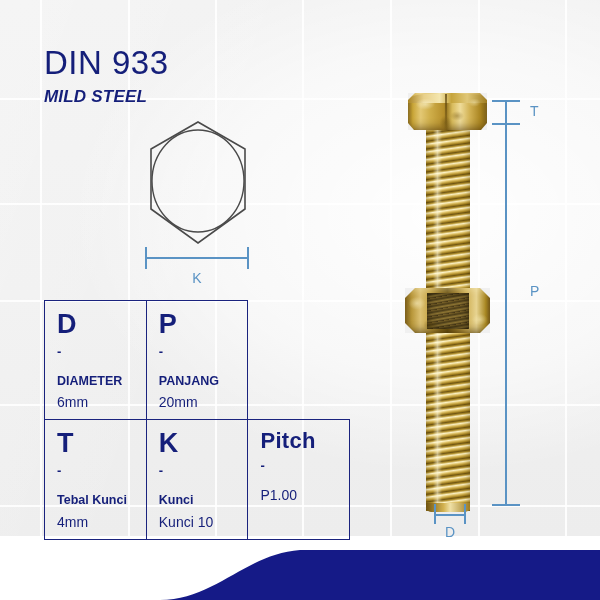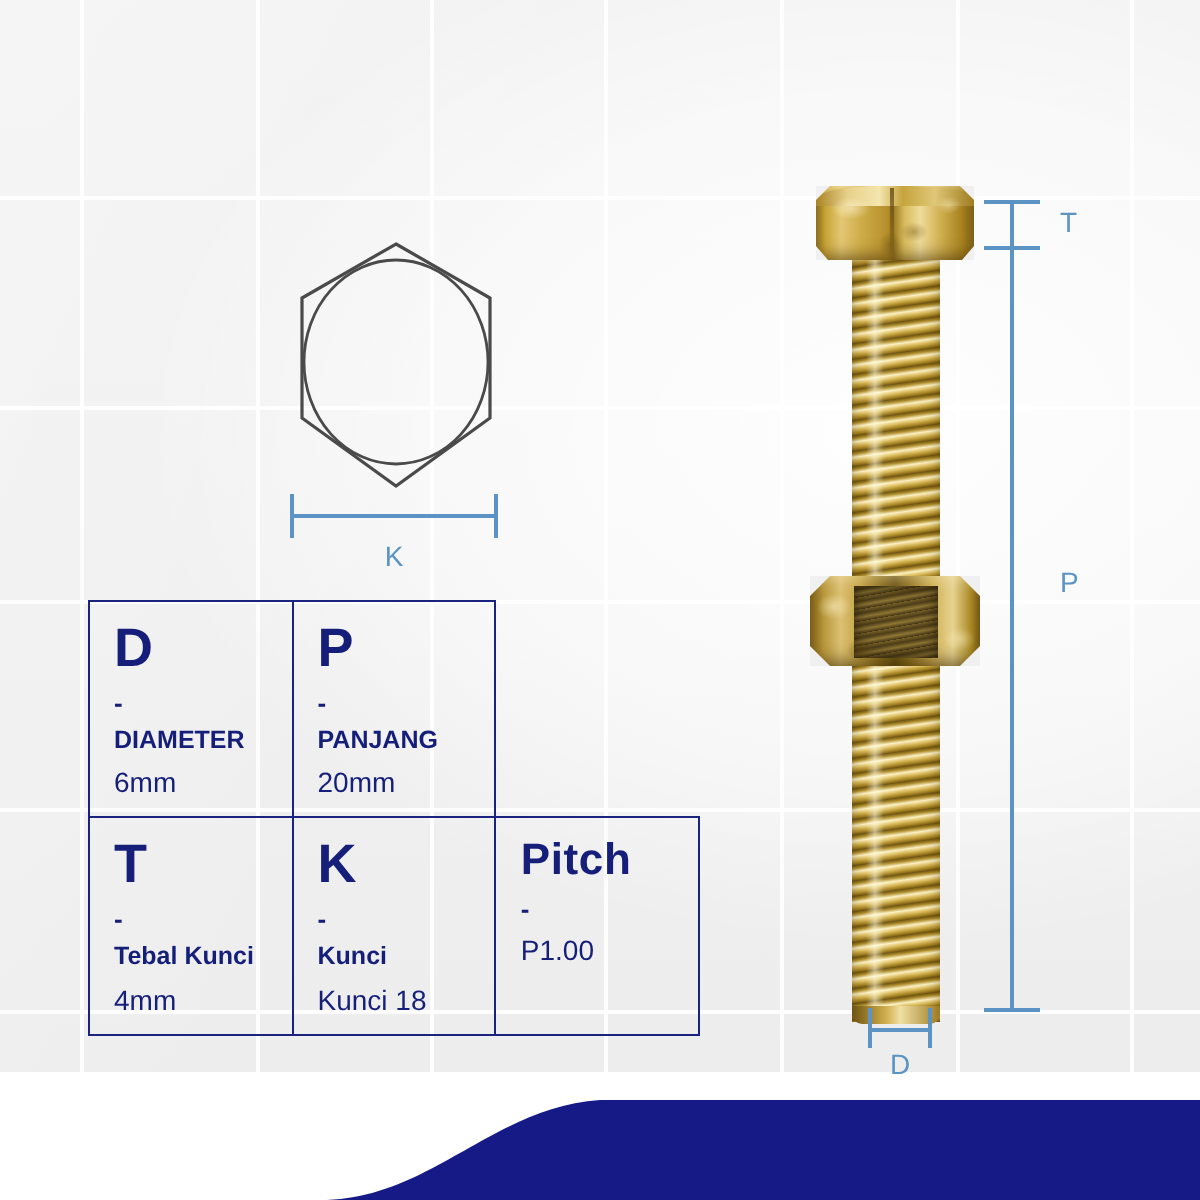--- a/index.html
+++ b/index.html
@@ -103,21 +103,21 @@
     font-weight: bold;
     color: #151f7a;
     line-height: 1;
     margin-top: 7px;
   }
   .cell-desc {
     font-size: 12.5px;
     font-weight: bold;
     color: #151f7a;
     line-height: 1.15;
-    margin-top: 5px;
+    margin-top: 16px;
     white-space: nowrap;
   }
   .cell-val {
     font-size: 14px;
     font-weight: normal;
     color: #151f7a;
     line-height: 1;
     margin-top: 7px;
     white-space: nowrap;
   }
@@ -313,20 +313,24 @@
   <div class="grid-v" style="left:302px"></div>
   <div class="grid-v" style="left:390px"></div>
   <div class="grid-v" style="left:478px"></div>
   <div class="grid-v" style="left:565px"></div>
   <div class="grid-h" style="top:98px"></div>
   <div class="grid-h" style="top:203px"></div>
   <div class="grid-h" style="top:300px"></div>
   <div class="grid-h" style="top:404px"></div>
   <div class="grid-h" style="top:505px"></div>
 
+  <div class="title-block">
+    <div class="title">DIN 933</div>
+    <div class="subtitle">MILD STEEL</div>
+  </div>
 
   <div class="hex-wrap">
     <svg width="120" height="135" viewBox="0 0 120 135">
       <polygon points="60,7 107,34 107,94 60,128 13,94 13,34" fill="none" stroke="#4a4a4a" stroke-width="1.6"></polygon>
       <ellipse cx="60" cy="66" rx="46" ry="51" fill="none" stroke="#4a4a4a" stroke-width="1.4"></ellipse>
     </svg>
   </div>
 
   <div class="dim-blue k-line"></div>
   <div class="dim-blue k-tickL"></div>
@@ -354,21 +358,21 @@
       <td>
         <div class="cell-key">T</div>
         <div class="cell-dash">-</div>
         <div class="cell-desc">Tebal Kunci</div>
         <div class="cell-val">4mm</div>
       </td>
       <td>
         <div class="cell-key">K</div>
         <div class="cell-dash">-</div>
         <div class="cell-desc">Kunci</div>
-        <div class="cell-val">Kunci 18</div>
+        <div class="cell-val">Kunci 10</div>
       </td>
       <td>
         <div class="cell-key small">Pitch</div>
         <div class="cell-dash">-</div>
         <div class="cell-desc"></div>
         <div class="cell-val">P1.00</div>
       </td>
     </tr>
   </tbody>
     </table>

